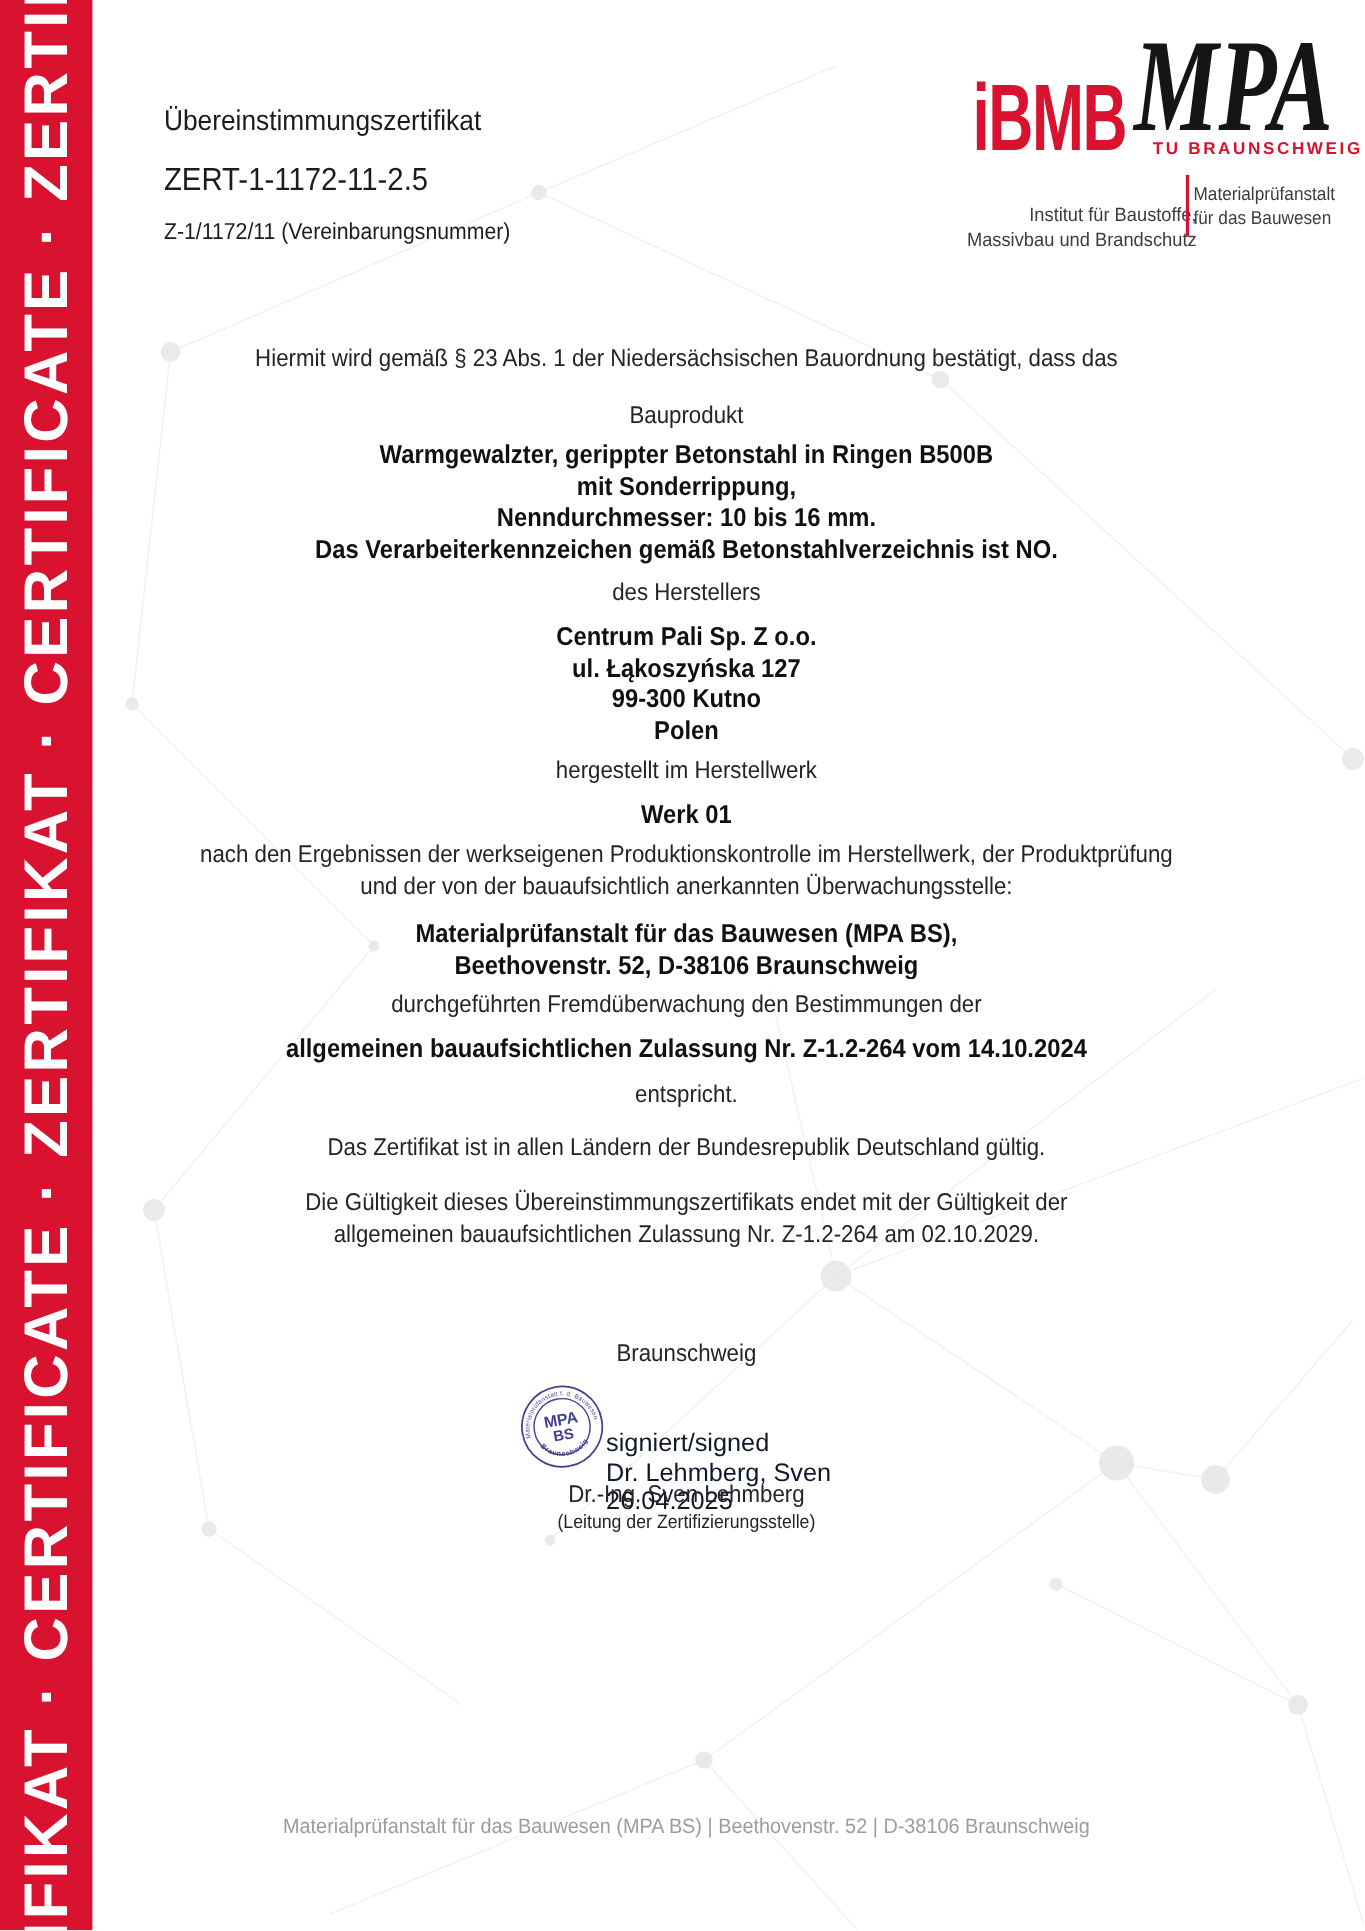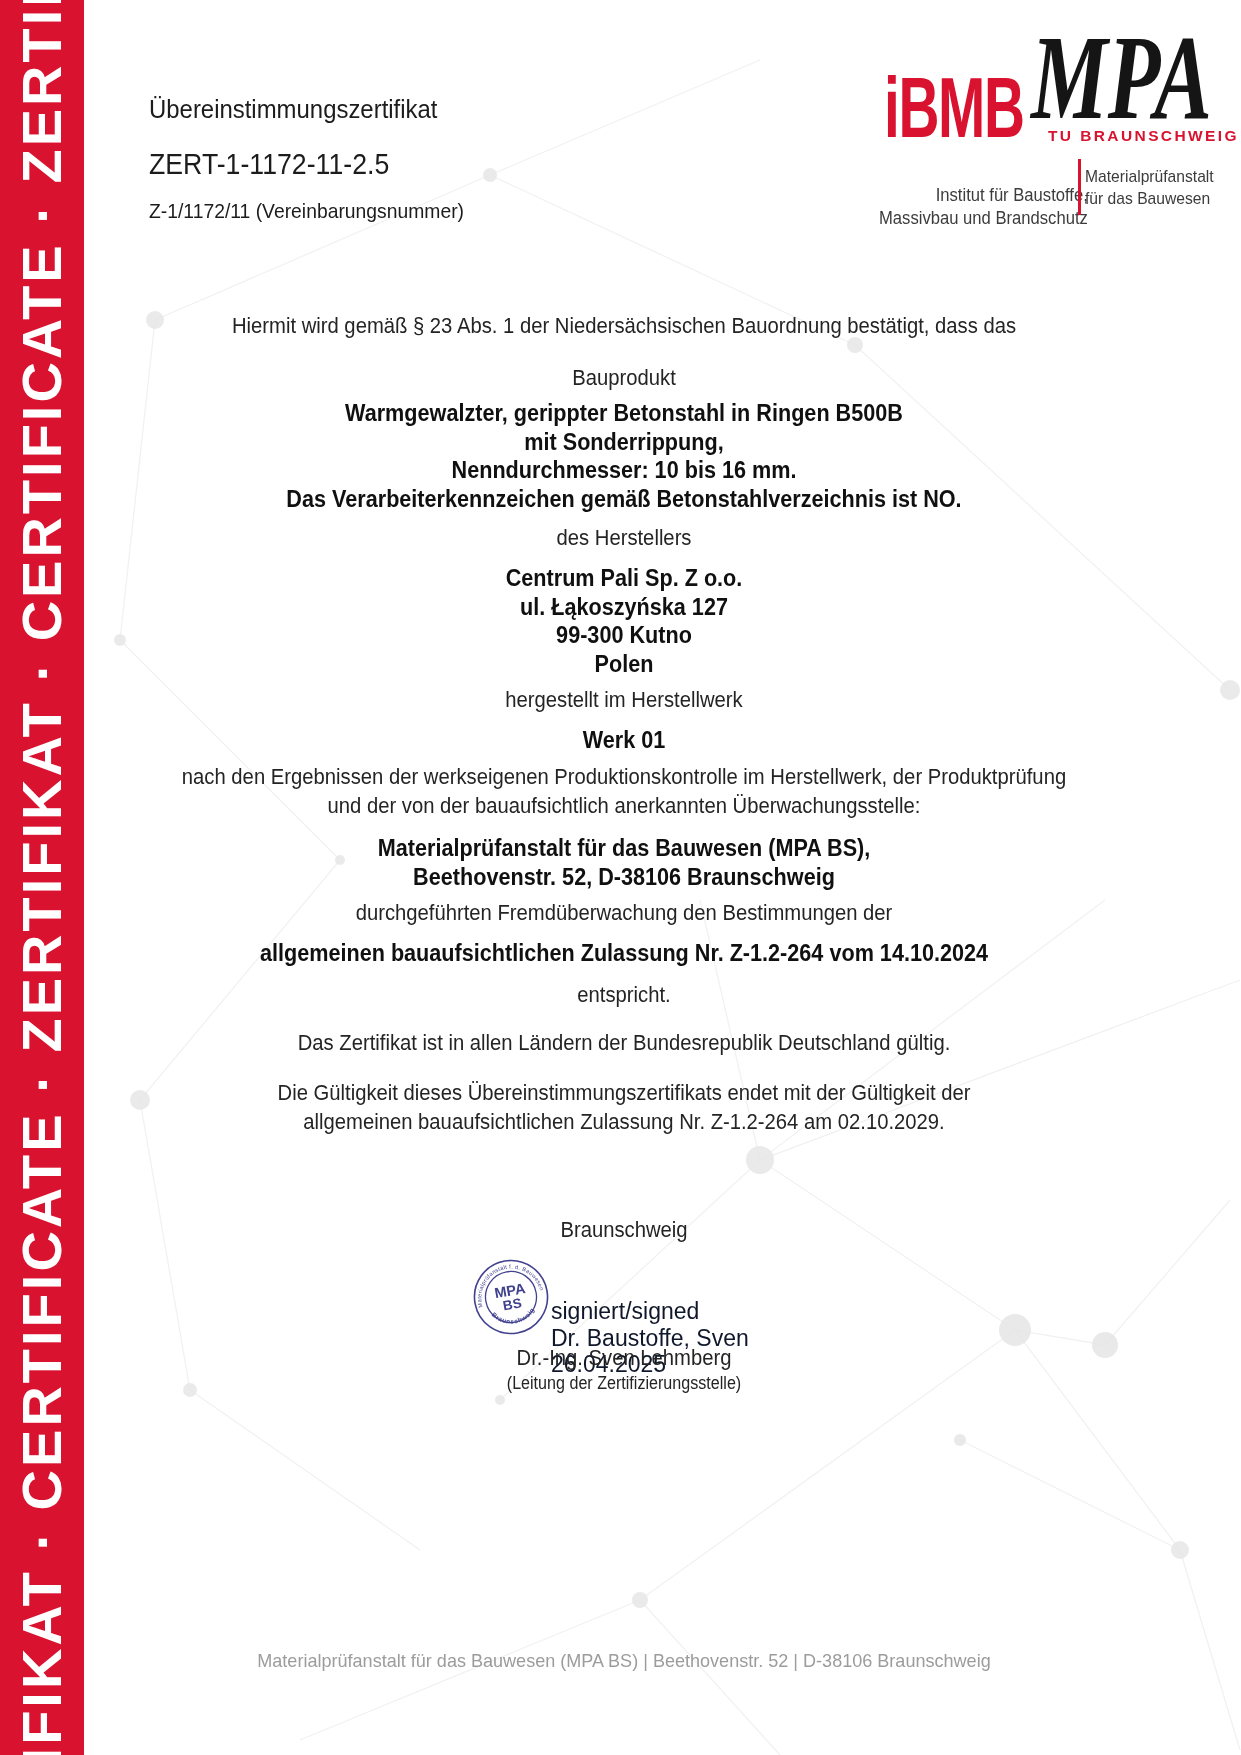--- a/index.html
+++ b/index.html
@@ -167,21 +167,21 @@
       <text font-size="6.4" font-weight="bold" letter-spacing="0.6">
         <textPath href="#sealBot" startOffset="4">Braunschweig</textPath>
       </text>
       <text x="39" y="37.5" text-anchor="middle" font-size="14.5" font-weight="bold">MPA</text>
       <text x="39" y="51" text-anchor="middle" font-size="13.5" font-weight="bold">BS</text>
     </g>
   </svg>
 
   <div class="sig-txt">
     <div>signiert/signed</div>
-    <div>Dr. Baustoffe, Sven</div>
+    <div>Dr. Lehmberg, Sven</div>
     <div>26.04.2025</div>
   </div>
 
   <div class="line" style="top:1344px">Dr.-Ing. Sven Lehmberg</div>
   <div class="line" style="top:1372px;font-size:17.5px;line-height:22px">(Leitung der Zertifizierungsstelle)</div>
 
   <div class="footer">Materialprüfanstalt für das Bauwesen (MPA BS) | Beethovenstr. 52 | D-38106 Braunschweig</div>
 
 </div>
 

